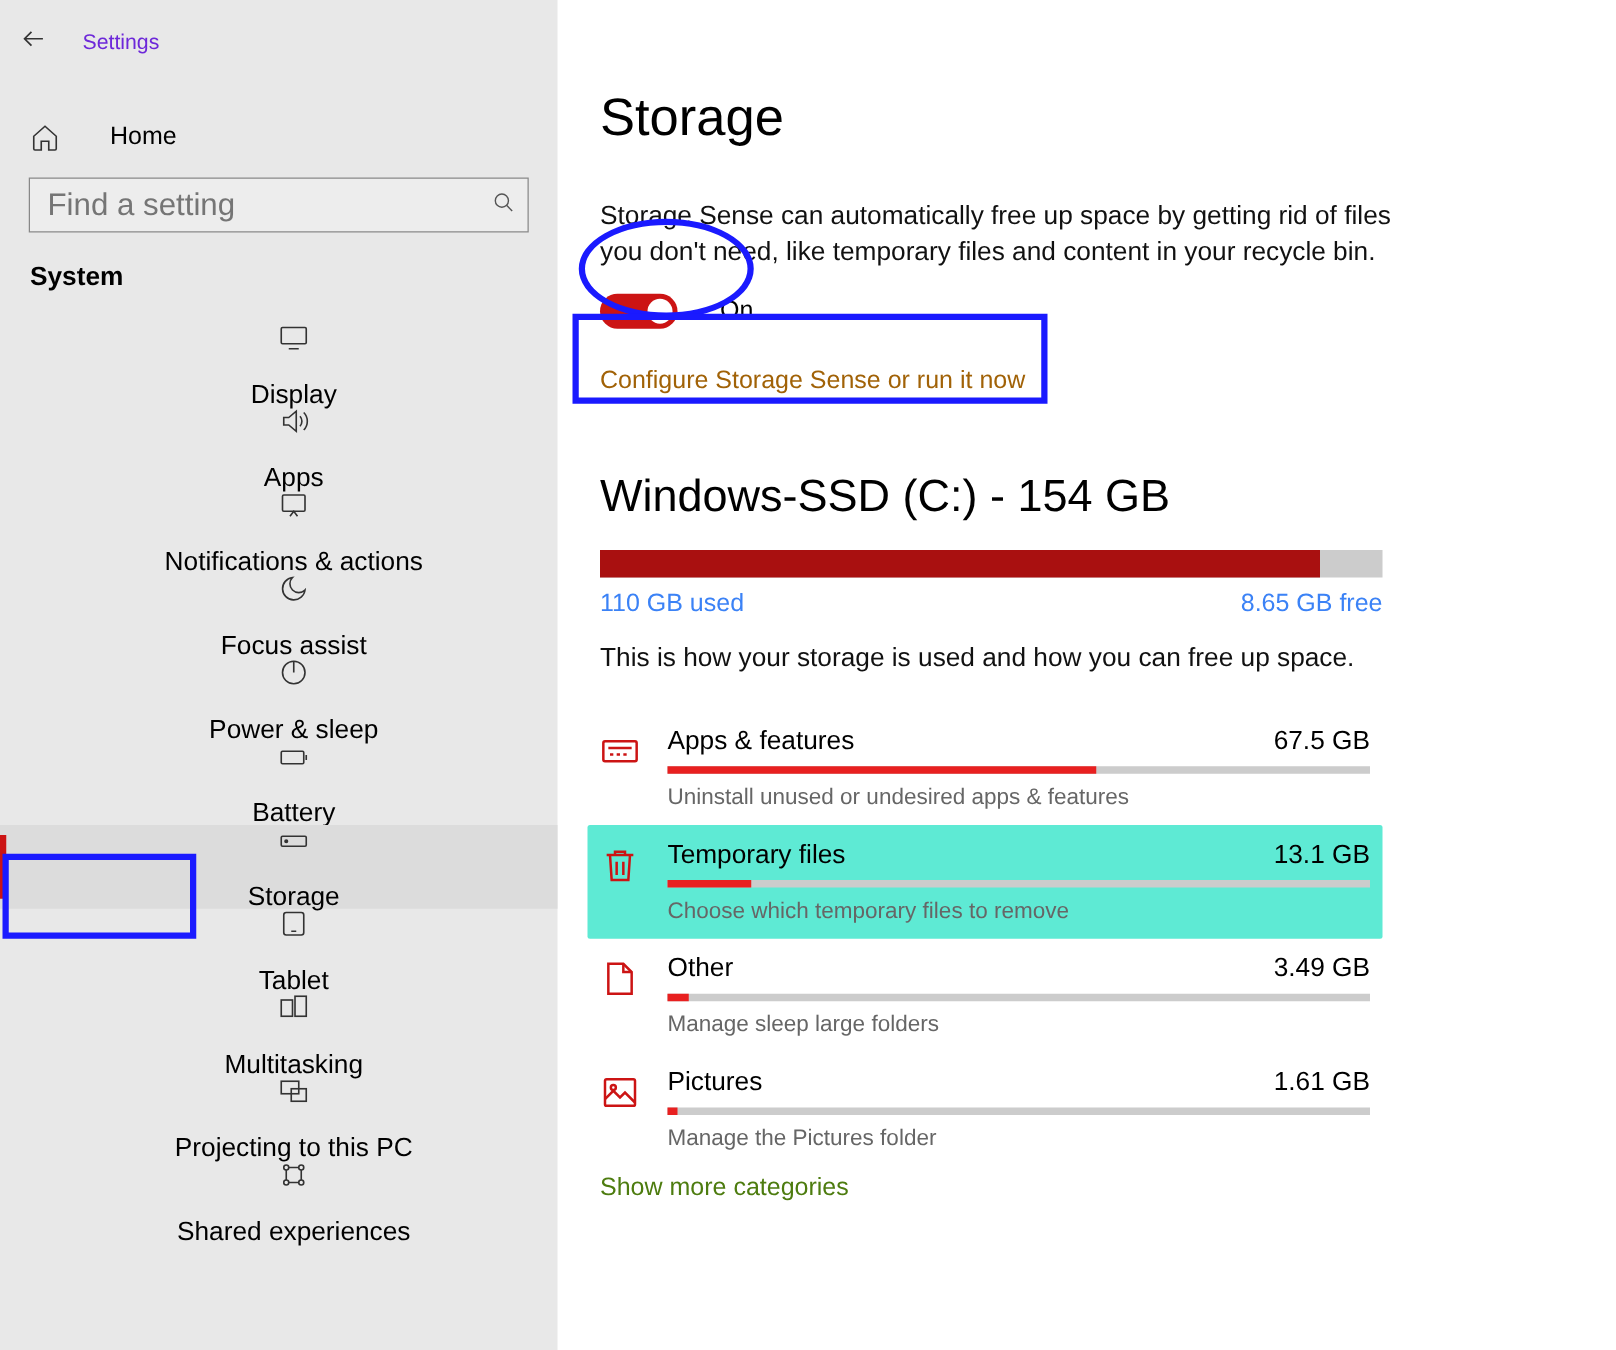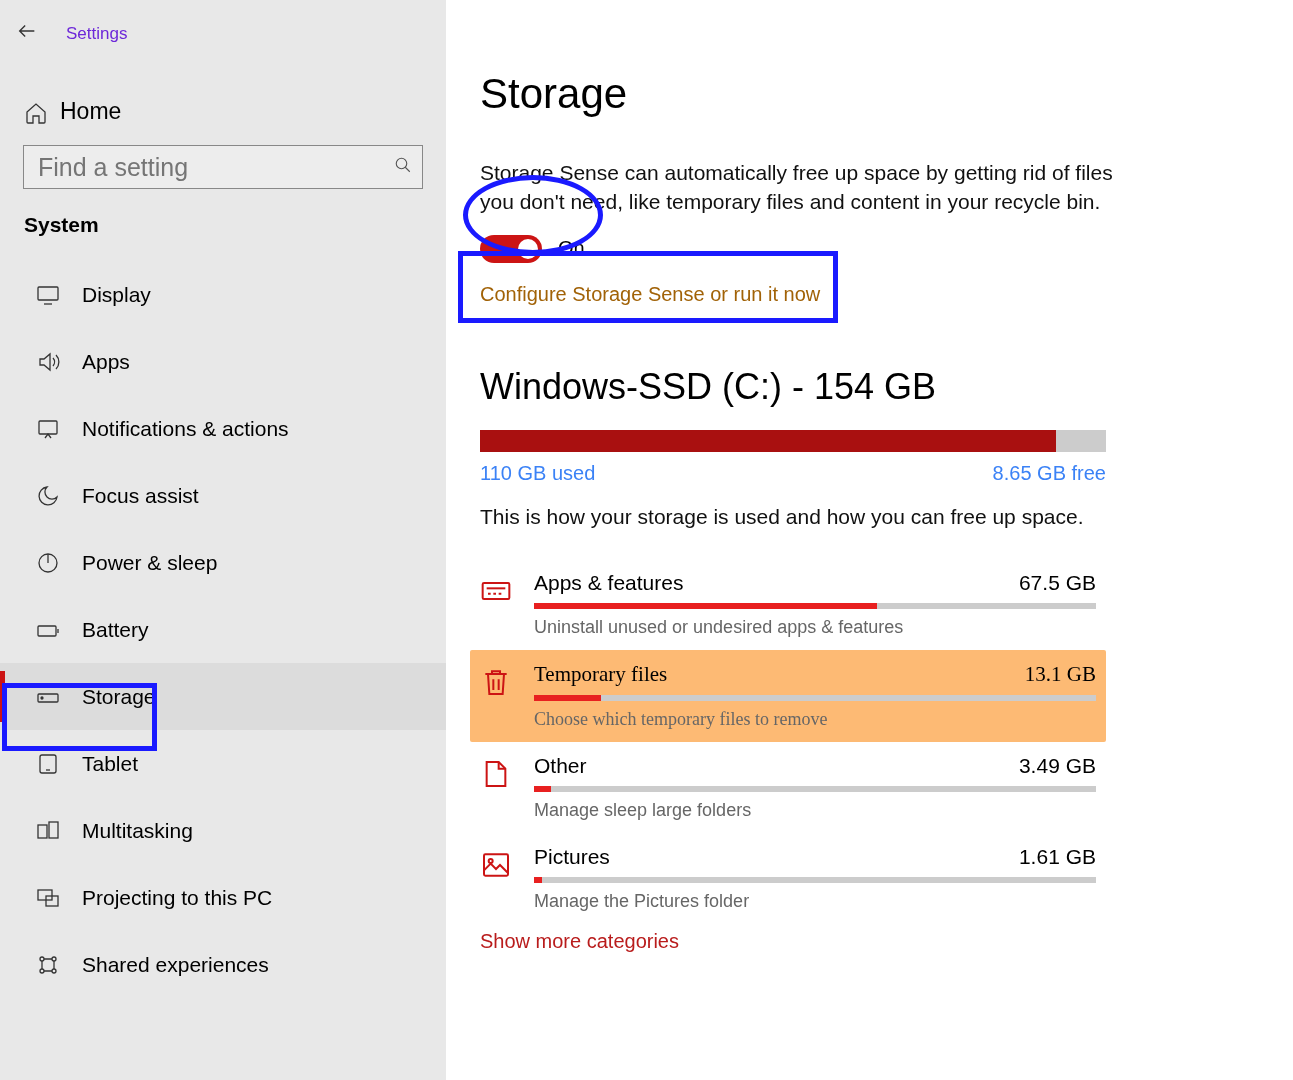--- a/index.html
+++ b/index.html
@@ -20,83 +20,84 @@
   position: relative;
 }
 .topbar {
   display: flex; align-items: center;
   height: 48px; padding-left: 16px;
   gap: 28px;
 }
 .back-arrow { font-size: 22px; color: #333; cursor: pointer; }
 .app-title { font-size: 17px; color: #6d28d9; }
 .home-row {
-  display: flex; align-items: flex-end; gap: 12px;
+  display: flex; align-items: flex-start; gap: 40px;
   padding: 20px 24px 20px 24px; cursor: pointer;
-  font-size: 23px; margin-top: 20px;
+  font-size: 20px; margin-top: 20px;
 }
 .search-wrap {
   margin: 0 23px 24px 23px;
   display: flex; align-items: center;
   border: 1px solid #888;
   background: #ededed;
   height: 44px;
   padding: 0 10px 0 14px;
 }
 .search-input {
   flex: 1; border: none; background: transparent; outline: none;
   font-size: 25px; color: #15803d;
 }
 .search-icon { width: 18px; height: 18px; color: #555; }
 .section-title { font-size: 21px; font-weight: 600; padding: 0 24px 24px 24px; }
 .nav { list-style: none; }
 .nav-item {
   display: flex; align-items: center; gap: 22px;
-  height: 67px; padding-left: 36px;
+  height: 67px; padding-left: 24px;
   font-size: 21px; cursor: pointer;
   position: relative;
+  flex-direction: column;
 }
 .nav-item.active { background: #dcdcdc; }
 .nav-item.active::before {
   content:""; position:absolute; left:0; top:8px; bottom:8px; width:5px; background:#cc1414;
 }
 .nav-icon { width: 24px; height: 24px; flex-shrink:0; display:flex; align-items:center; justify-content:center; }
 .nav-icon svg { width: 24px; height: 24px; stroke: #333; fill: none; stroke-width:1.3; }
 
 
 .ann-ellipse { position:absolute; border:5px solid #1a1aff; border-radius:50%; pointer-events:none; }
 .ann-box { position:absolute; border:5px solid #1a1aff; pointer-events:none; }
 
 .main {
   flex:1; padding: 70px 60px 0 34px;
   position: relative;
 }
 .page-title { font-size: 42px; font-weight: 400; margin-bottom: 40px; }
 .desc { font-size: 21px; line-height: 1.4; margin-bottom: 18px; max-width: 640px; color:#111; }
-.toggle-row { display:flex; align-items:center; gap:16px; margin-bottom: 20px; }
+.toggle-row { display:flex; align-items:center; gap:34px; margin-bottom: 30px; }
 .toggle { width:62px; height:28px; border-radius:14px; background:#cc1414; position:relative; cursor:pointer; }
 .toggle .knob { position:absolute; right:4px; top:4px; width:20px; height:20px; background:#fff; border-radius:50%; }
 .toggle-label { font-size:20px; }
 .config-link { color:#a16207; font-size:20px; display:inline-block; cursor:pointer; margin-bottom:60px; }
 .drive-title { font-size:36px; font-weight:400; margin-bottom:22px; }
 .drive-bar { width: 626px; height: 22px; background:#ccc; position:relative; margin-bottom:10px; }
 .drive-bar .fill { position:absolute; left:0; top:0; bottom:0; background:#a91010; }
 .drive-legend { display:flex; justify-content:space-between; width:626px; margin-bottom:20px; font-size:20px; color:#3b82f6; }
 .usage-desc { font-size:21px; margin-bottom:30px; color:#111; }
 .cat-list { width: 626px; }
 .cat { display:flex; gap:22px; padding:12px 10px 12px 0; cursor:pointer; border-radius:2px; }
-.cat.hover { background:#fdba74; padding-left:10px; margin-left:-10px;font-family:Liberation Serif, serif; }
+.cat.hover { background:#5eead4; padding-left:10px; margin-left:-10px; }
 .cat-icon { width:32px; height:32px; flex-shrink:0; margin-top:4px; }
 .cat-icon svg { width:32px; height:32px; stroke:#cc1414; fill:none; stroke-width:1.5; }
 .cat-body { flex:1; }
 .cat-head { display:flex; justify-content:space-between; font-size:21px; margin-bottom:8px; }
 .cat-bar { width:100%; height:6px; background:#ccc; position:relative; margin-bottom:8px; }
 .cat-bar .fill { position:absolute; left:0; top:0; bottom:0; background:#e82020; }
 .cat-sub { font-size:18px; color:#666; }
-.show-more { color:#b91c1c; font-size:20px; cursor:pointer; margin-top:6px; display:inline-block; }
+.show-more { color:#4d7c0f; font-size:20px; cursor:pointer; margin-top:6px; display:inline-block; }
 </style>
 </head>
 <body>
 
 <div class="sidebar">
   <div class="topbar">
     <span class="back-arrow">
       <svg width="22" height="22" viewBox="0 0 24 24" fill="none" stroke="#333" stroke-width="1.5">
           <path d="M20 12H4M10 6l-6 6 6 6"></path>
         </svg>

